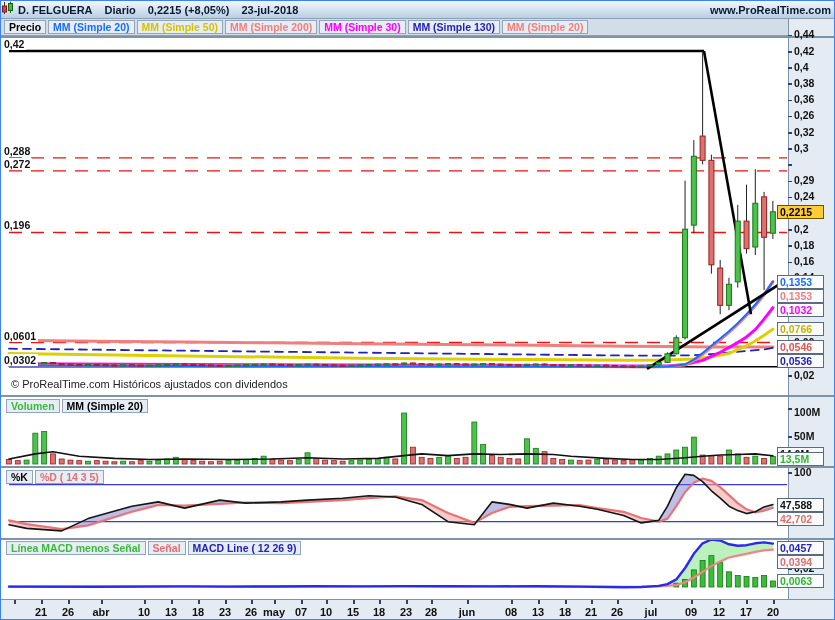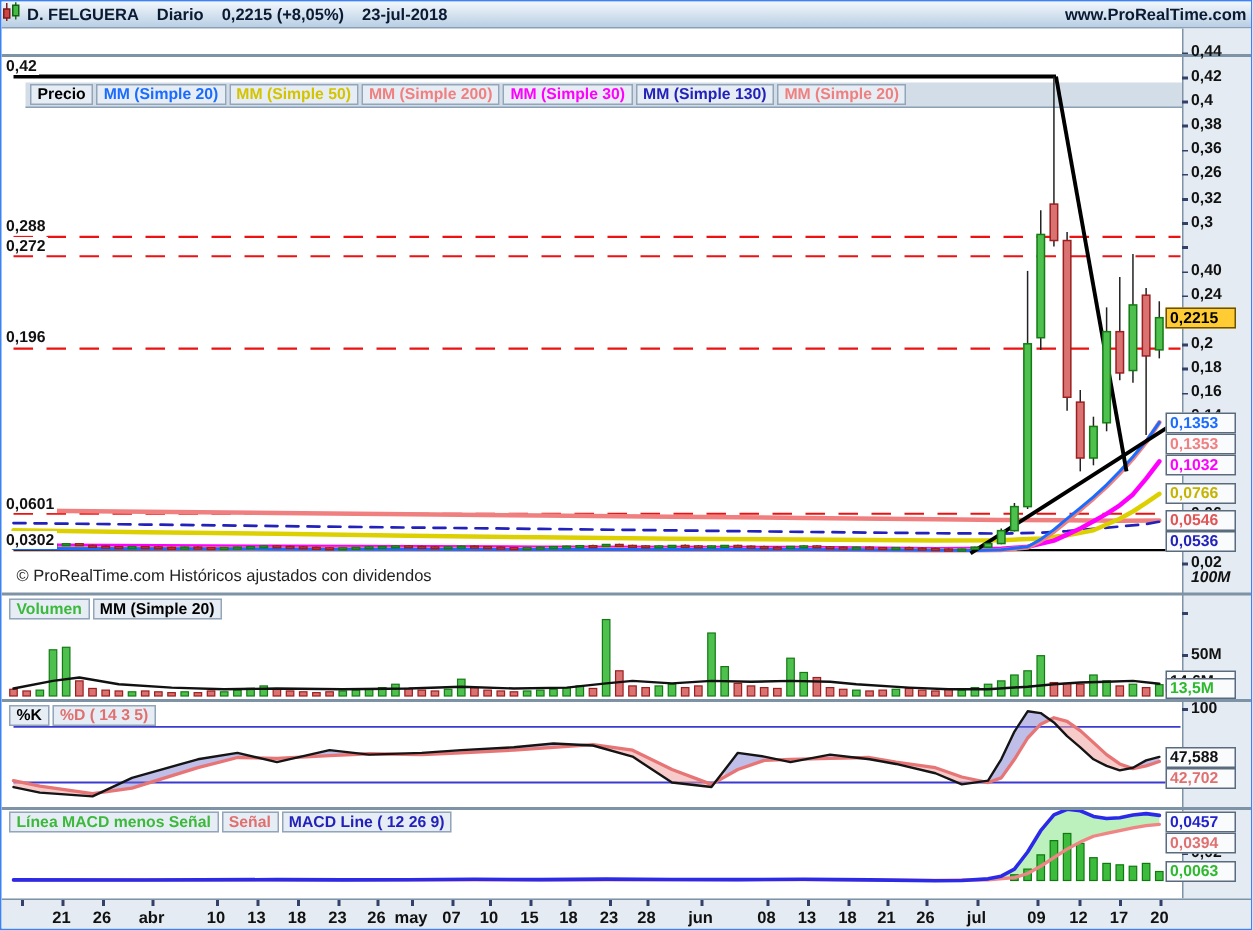--- a/index.html
+++ b/index.html
@@ -4,22 +4,22 @@
 <style>
   html,body{margin:0;padding:0;background:#fff;}
   *{box-sizing:border-box;}
   #stage{position:relative;width:835px;height:620px;background:#fff;border:1px solid #3b82f6;
          font-family:"Liberation Sans",sans-serif;overflow:hidden;}
   #hdr{position:absolute;left:0;top:0;width:835px;height:18px;
        background:linear-gradient(#f2f7fc,#b9cfe4);border-bottom:1px solid #8ba0b5;
        display:flex;align-items:center;justify-content:space-between;padding:0 5px;}
   .hdr-left{display:flex;align-items:center;gap:12px;}
   .hdr-txt{font-weight:bold;font-size:11px;color:#0b1a33;white-space:nowrap;}
-  #legend-band{position:absolute;left:16px;top:18px;width:787px;height:17px;background:#d3dde8;
-               border-bottom:1px solid #8ba0b5;padding-left:2px;white-space:nowrap;overflow:hidden;margin-top:36px;}
+  #legend-band{position:absolute;left:0;top:18px;width:787px;height:17px;background:#d3dde8;
+               border-bottom:1px solid #8ba0b5;padding-left:2px;white-space:nowrap;overflow:hidden;}
   .chip{display:inline-block;background:#e7edf4;border:1px solid #93a5b8;padding:0 4px;margin:1px 1px 0 1px;
         font-weight:bold;font-size:10.5px;height:14px;line-height:13px;vertical-align:top;}
   .pane-legend{position:absolute;white-space:nowrap;}
   .axis-strip{position:absolute;left:787px;top:18px;width:48px;height:580px;background:#e4ebf2;
               border-left:1px solid #7f93a6;}
   #date-strip{position:absolute;left:0;top:598px;width:835px;height:22px;background:#e4ebf2;
               border-top:1px solid #7f93a6;}
   .tick-label{position:absolute;font-weight:bold;font-size:10.5px;color:#111;}
   .tick-dash{position:absolute;width:4px;height:1.5px;background:#33406a;}
   .date-label{position:absolute;top:6px;transform:translateX(-50%);font-weight:bold;font-size:11px;color:#111;}
@@ -481,21 +481,21 @@
     <div class="tick-label" style="left: 793px; top: 92.1px;">0,36</div>
     <div class="tick-dash" style="left: 787px; top: 114.8px;"></div>
     <div class="tick-label" style="left: 793px; top: 108.3px;">0,26</div>
     <div class="tick-dash" style="left: 787px; top: 131px;"></div>
     <div class="tick-label" style="left: 793px; top: 124.5px;">0,32</div>
     <div class="tick-dash" style="left: 787px; top: 147.2px;"></div>
     <div class="tick-label" style="left: 793px; top: 140.7px;">0,3</div>
     <div class="tick-dash" style="left: 787px; top: 163.4px;"></div>
     <div class="tick-label" style="left: 793px; top: 143px; padding-left: 48px;">0,28</div>
     <div class="tick-dash" style="left: 787px; top: 179.6px;"></div>
-    <div class="tick-label" style="left: 793px; top: 173.1px;">0,40</div>
+    <div class="tick-label" style="left: 793px; top: 173.1px;">0,29</div>
     <div class="tick-dash" style="left: 787px; top: 195.8px;"></div>
     <div class="tick-label" style="left: 793px; top: 189.3px;">0,24</div>
     <div class="tick-dash" style="left: 787px; top: 212px;"></div>
     <div class="tick-label" style="left: 793px; top: 205.5px;">0,22</div>
     <div class="tick-dash" style="left: 787px; top: 228.2px;"></div>
     <div class="tick-label" style="left: 793px; top: 221.7px;">0,2</div>
     <div class="tick-dash" style="left: 787px; top: 244.4px;"></div>
     <div class="tick-label" style="left: 793px; top: 237.9px;">0,18</div>
     <div class="tick-dash" style="left: 787px; top: 260.6px;"></div>
     <div class="tick-label" style="left: 793px; top: 254.1px;">0,16</div>
@@ -507,21 +507,21 @@
     <div class="tick-label" style="left: 793px; top: 302.7px;">0,1</div>
     <div class="tick-dash" style="left: 787px; top: 325.4px;"></div>
     <div class="tick-label" style="left: 793px; top: 318.9px;">0,08</div>
     <div class="tick-dash" style="left: 787px; top: 341.6px;"></div>
     <div class="tick-label" style="left: 793px; top: 335.1px;">0,06</div>
     <div class="tick-dash" style="left: 787px; top: 357.8px;"></div>
     <div class="tick-label" style="left: 793px; top: 351.3px;">0,04</div>
     <div class="tick-dash" style="left: 787px; top: 374px;"></div>
     <div class="tick-label" style="left: 793px; top: 367.5px;">0,02</div>
     <div class="tick-dash" style="left: 787px; top: 407px;"></div>
-    <div class="tick-label" style="left: 793px; top: 378px; font-style: italic;">100M</div>
+    <div class="tick-label" style="left: 793px; top: 405px;">100M</div>
     <div class="tick-dash" style="left: 787px; top: 435px;"></div>
     <div class="tick-label" style="left: 793px; top: 428.5px;">50M</div>
     <div class="tick-dash" style="left: 787px; top: 471.3px;"></div>
     <div class="tick-label" style="left: 793px; top: 464.8px;">100</div>
     <div class="tick-dash" style="left: 787px; top: 567px;"></div>
     <div class="tick-label" style="left: 793px; top: 560.5px;">0,02</div>
     <div class="axis-box" style="top: 273.607px; color: rgb(26, 108, 255);">0,1353</div>
     <div class="axis-box" style="top: 287.607px; color: rgb(240, 128, 128);">0,1353</div>
     <div class="axis-box" style="top: 301.607px; color: rgb(255, 0, 255);">0,1032</div>
     <div class="axis-box" style="top: 321.154px; color: rgb(196, 180, 0);">0,0766</div>

